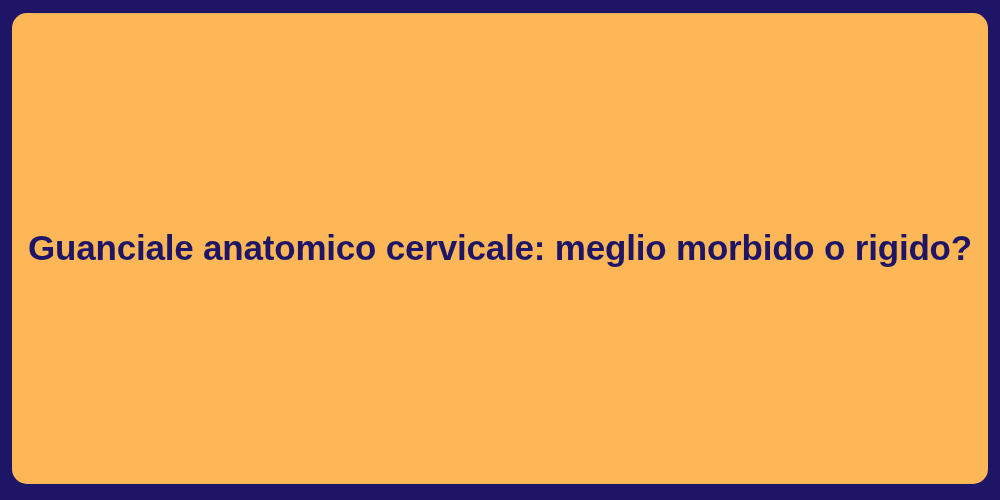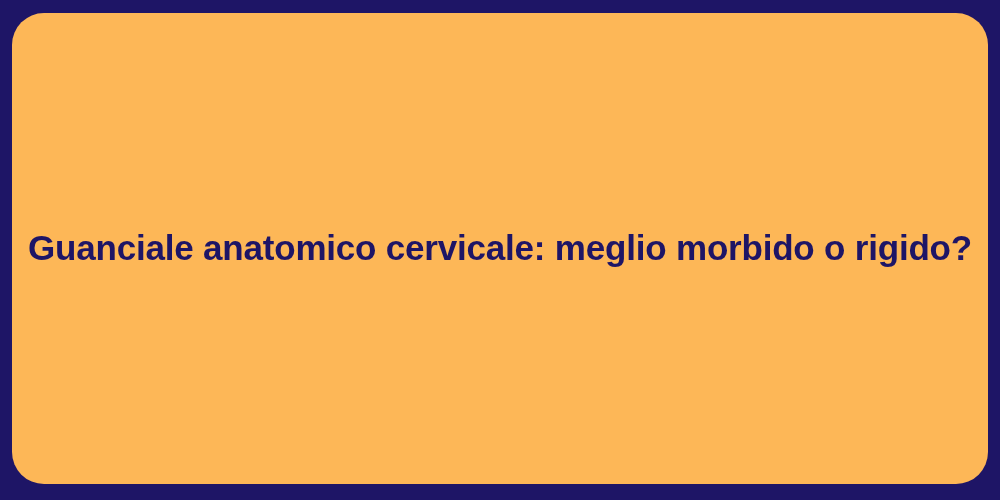--- a/index.html
+++ b/index.html
@@ -22,21 +22,21 @@
     background: #1e1566;
     padding: 13px 12px 16px 12px;
   }
 
   #panel {
     position: relative;
     width: 100%;
     height: 100%;
     box-sizing: border-box;
     background: #fdb757;
-    border-radius: 32px;
+    border-radius: 15px;
     display: flex;
     align-items: center;
     justify-content: center;
   }
 
   #title {
     margin: 0;
     padding: 0 40px;
     text-align: center;
     color: #1e1566;

